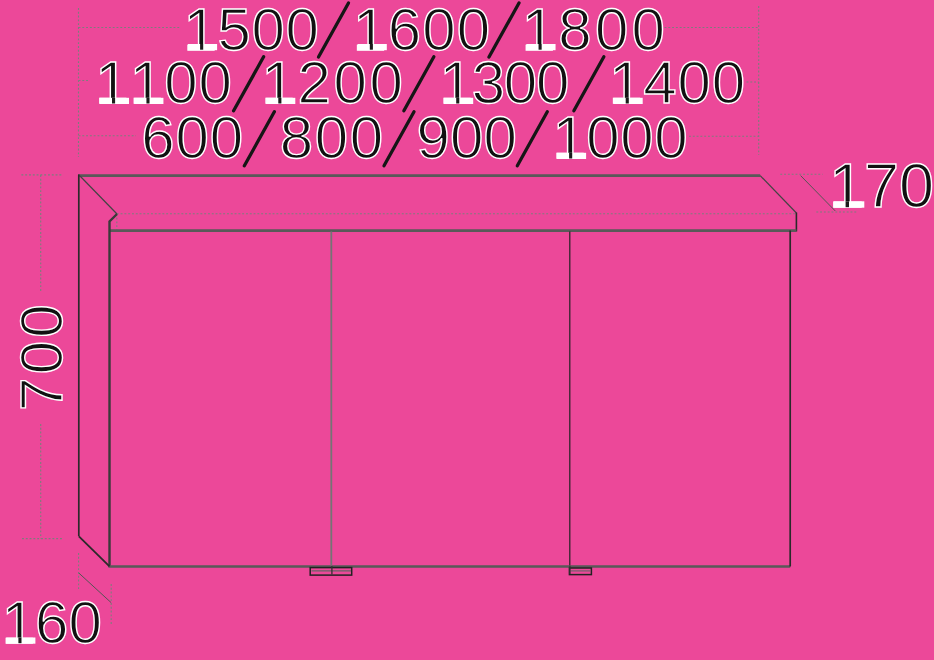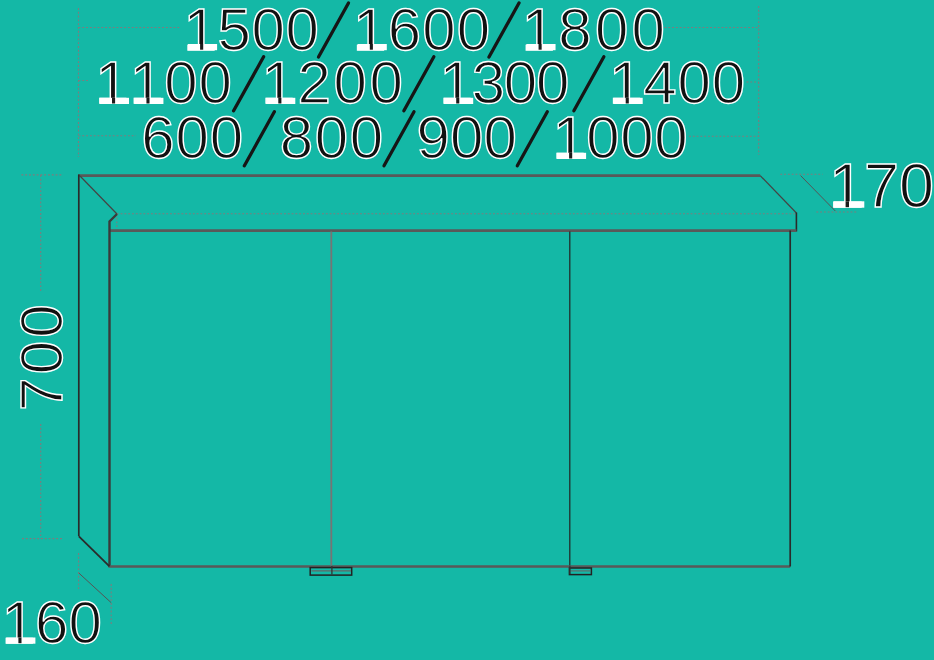--- a/index.html
+++ b/index.html
@@ -1,16 +1,16 @@
 <!DOCTYPE html>
 <html><head>
 <meta charset="utf-8">
 <style>
   html,body{margin:0;padding:0;background:#fff;}
-  #page{position:relative;width:934px;height:660px;overflow:hidden;background:#14b8a6;}
+  #page{position:relative;width:934px;height:660px;overflow:hidden;background:#ec4899;}
   svg{position:absolute;left:0;top:0;}
   text{font-family:"Liberation Sans",sans-serif;fill:#111;font-kerning:none;font-variant-ligatures:none;}
 </style>
 </head>
 <body>
 <div id="page">
 <svg width="934" height="660" viewBox="0 0 934 660">
 
   <g stroke="#7d7d7d" stroke-width="1.1" fill="none" stroke-dasharray="1.9 1.9">
 

